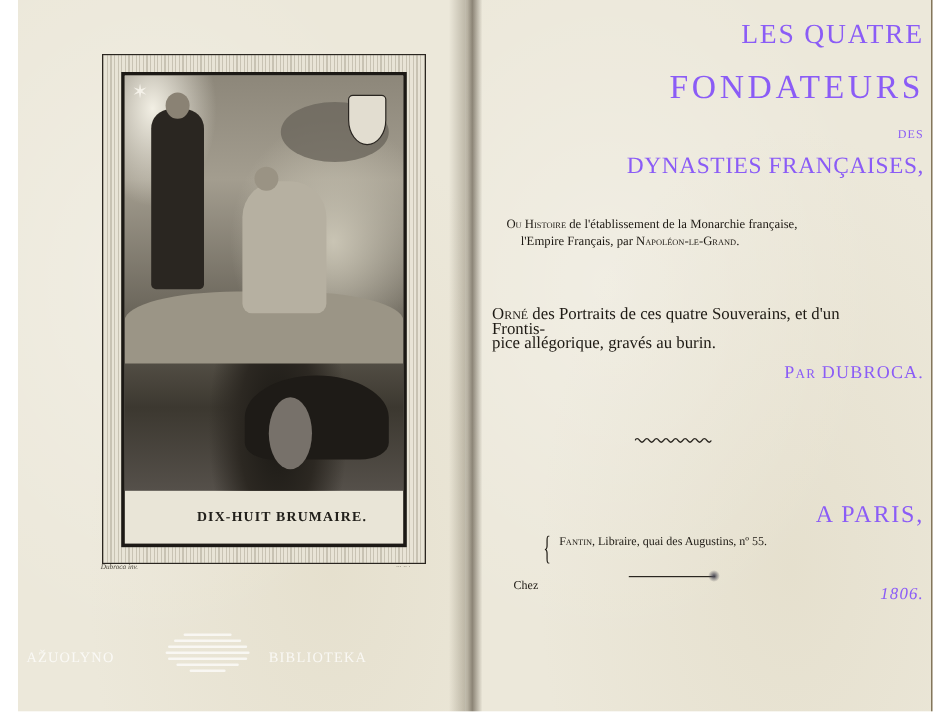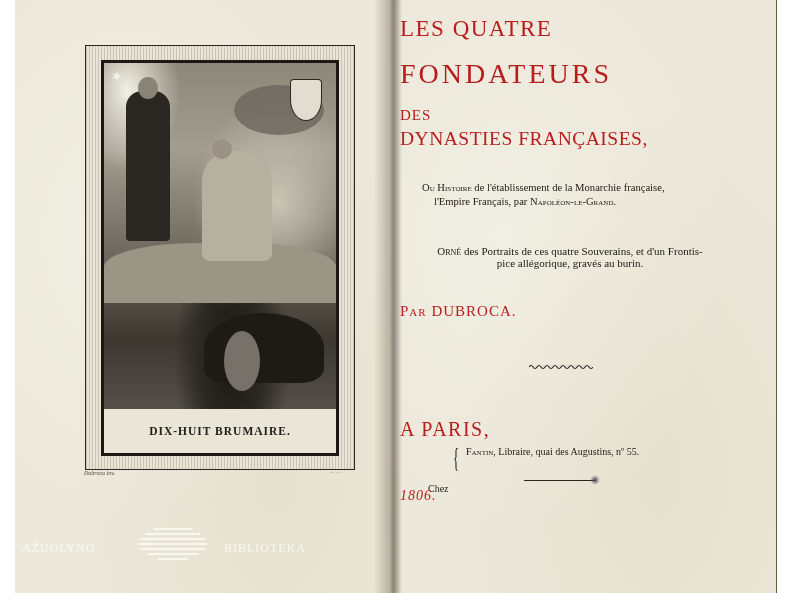--- a/index.html
+++ b/index.html
@@ -51,52 +51,52 @@
   .fig-woman-head { left: 108px; top: 76px; width: 20px; height: 20px; background: #9a9384; border-radius: 50%; }
   .fig-cherub { left: 130px; top: 22px; width: 90px; height: 50px; background: #6c675c; border-radius: 50%; opacity: 0.8; }
   .fig-shield { left: 186px; top: 16px; width: 30px; height: 40px; background: #e2ddd0; border: 1px solid #2a2621; border-radius: 4px 4px 50% 50%; }
   .fig-star { left: 6px; top: 4px; color: #f5f2ea; font-size: 16px; }
   .fig-ground { left: 0; top: 180px; width: 232px; height: 60px; background: #9b9586; border-radius: 40% 40% 0 0; }
   .fig-cave { left: 100px; top: 250px; width: 120px; height: 70px; background: #1e1b17; border-radius: 50% 50% 20% 20%; }
   .fig-tomb { left: 120px; top: 268px; width: 36px; height: 60px; background: #77716a; border-radius: 50%; }
   .caption {
     position: absolute; left: 104px; top: 409px; width: 232px; height: 44px;
     display: flex; align-items: center; justify-content: center;
-    font-size: 11.5px; letter-spacing: 1px; font-weight: bold; color: #22201b;
+    font-size: 11.5px; letter-spacing: 1px; font-weight: bold; color: #22201b; padding-left: 15px;
   }
   .credit-left {
     position: absolute; left: 84px; top: 470px; font-size: 6px; font-style: italic; color: #4a463c;
   }
   .credit-right {
     position: absolute; left: 330px; top: 470px; font-size: 6px; font-style: italic; color: #8c8676;
   }
   
   .watermark {
     position: absolute; left: 20px; top: 537px; width: 320px; height: 30px;
     color: rgba(255,255,255,0.75); font-family: Liberation Serif, serif;
     font-size: 12px; letter-spacing: 1px;
   }
   .wm-left { position: absolute; left: 2px; top: 4px; }
   .wm-right { position: absolute; left: 204px; top: 4px; }
   .wm-logo { position: absolute; left: 118px; top: -12px; width: 70px; height: 44px; }
   .wm-logo div { height: 2px; background: rgba(255,255,255,0.7); margin: 3px auto; border-radius: 2px; }
   
-  .tp { position: absolute; left: 400px; width: 370px; text-align: left; color: #b91c1c; }
+  .tp { position: absolute; left: 400px; width: 370px; text-align: right; color: #8b5cf6; }
   .t1 { top: 16px; font-size: 23px; letter-spacing: 1.5px; }
   .t2 { top: 58px; font-size: 28px; letter-spacing: 3px; }
-  .t3 { top: 107px; font-size: 15px; letter-spacing: 1px; }
+  .t3 { top: 107px; font-size: 10px; letter-spacing: 1px; }
   .t4 { top: 128px; font-size: 19.5px; letter-spacing: 0.5px; }
   .desc {
     position: absolute; left: 422px; top: 181px; width: 272px;
     font-size: 10.6px; line-height: 13.5px; text-align: justify; text-align-last: left;
   }
   .desc .line { display: block; }
   .desc .indent { padding-left: 12px; }
   .sc { font-variant: small-caps; }
-  .orne { position: absolute; left: 410px; top: 245px; width: 320px; text-align: center; font-size: 11px; line-height: 12px; }
+  .orne { position: absolute; left: 410px; top: 257px; width: 320px; font-size: 14px; line-height: 12px; }
   .author { top: 303px; font-size: 15px; letter-spacing: 1px; }
   .ornament { position: absolute; left: 529px; top: 364px; width: 64px; height: 6px; }
   .city { top: 418px; font-size: 20px; letter-spacing: 1.5px; }
   .chez { position: absolute; left: 428px; top: 446px; font-size: 10px; line-height: 12px; }
   .chez-label { position: absolute; left: 0; top: 6px; margin-top: 31px; }
   .chez-brace { position: absolute; left: 25px; top: -2px; font-size: 28px; line-height: 28px; transform: scaleX(0.45); transform-origin: left; }
   .chez-lines { position: absolute; left: 38px; top: 0; white-space: nowrap; }
   .rule { position: absolute; left: 524px; top: 480px; width: 72px; height: 1px; background: #2a2620; }
   .rule-blot { position: absolute; left: 590px; top: 475px; width: 10px; height: 10px; border-radius: 50%; background: radial-gradient(#4b4a55, transparent 70%); }
   .year { top: 488px; font-size: 14px; letter-spacing: 1px; font-style: italic; }

